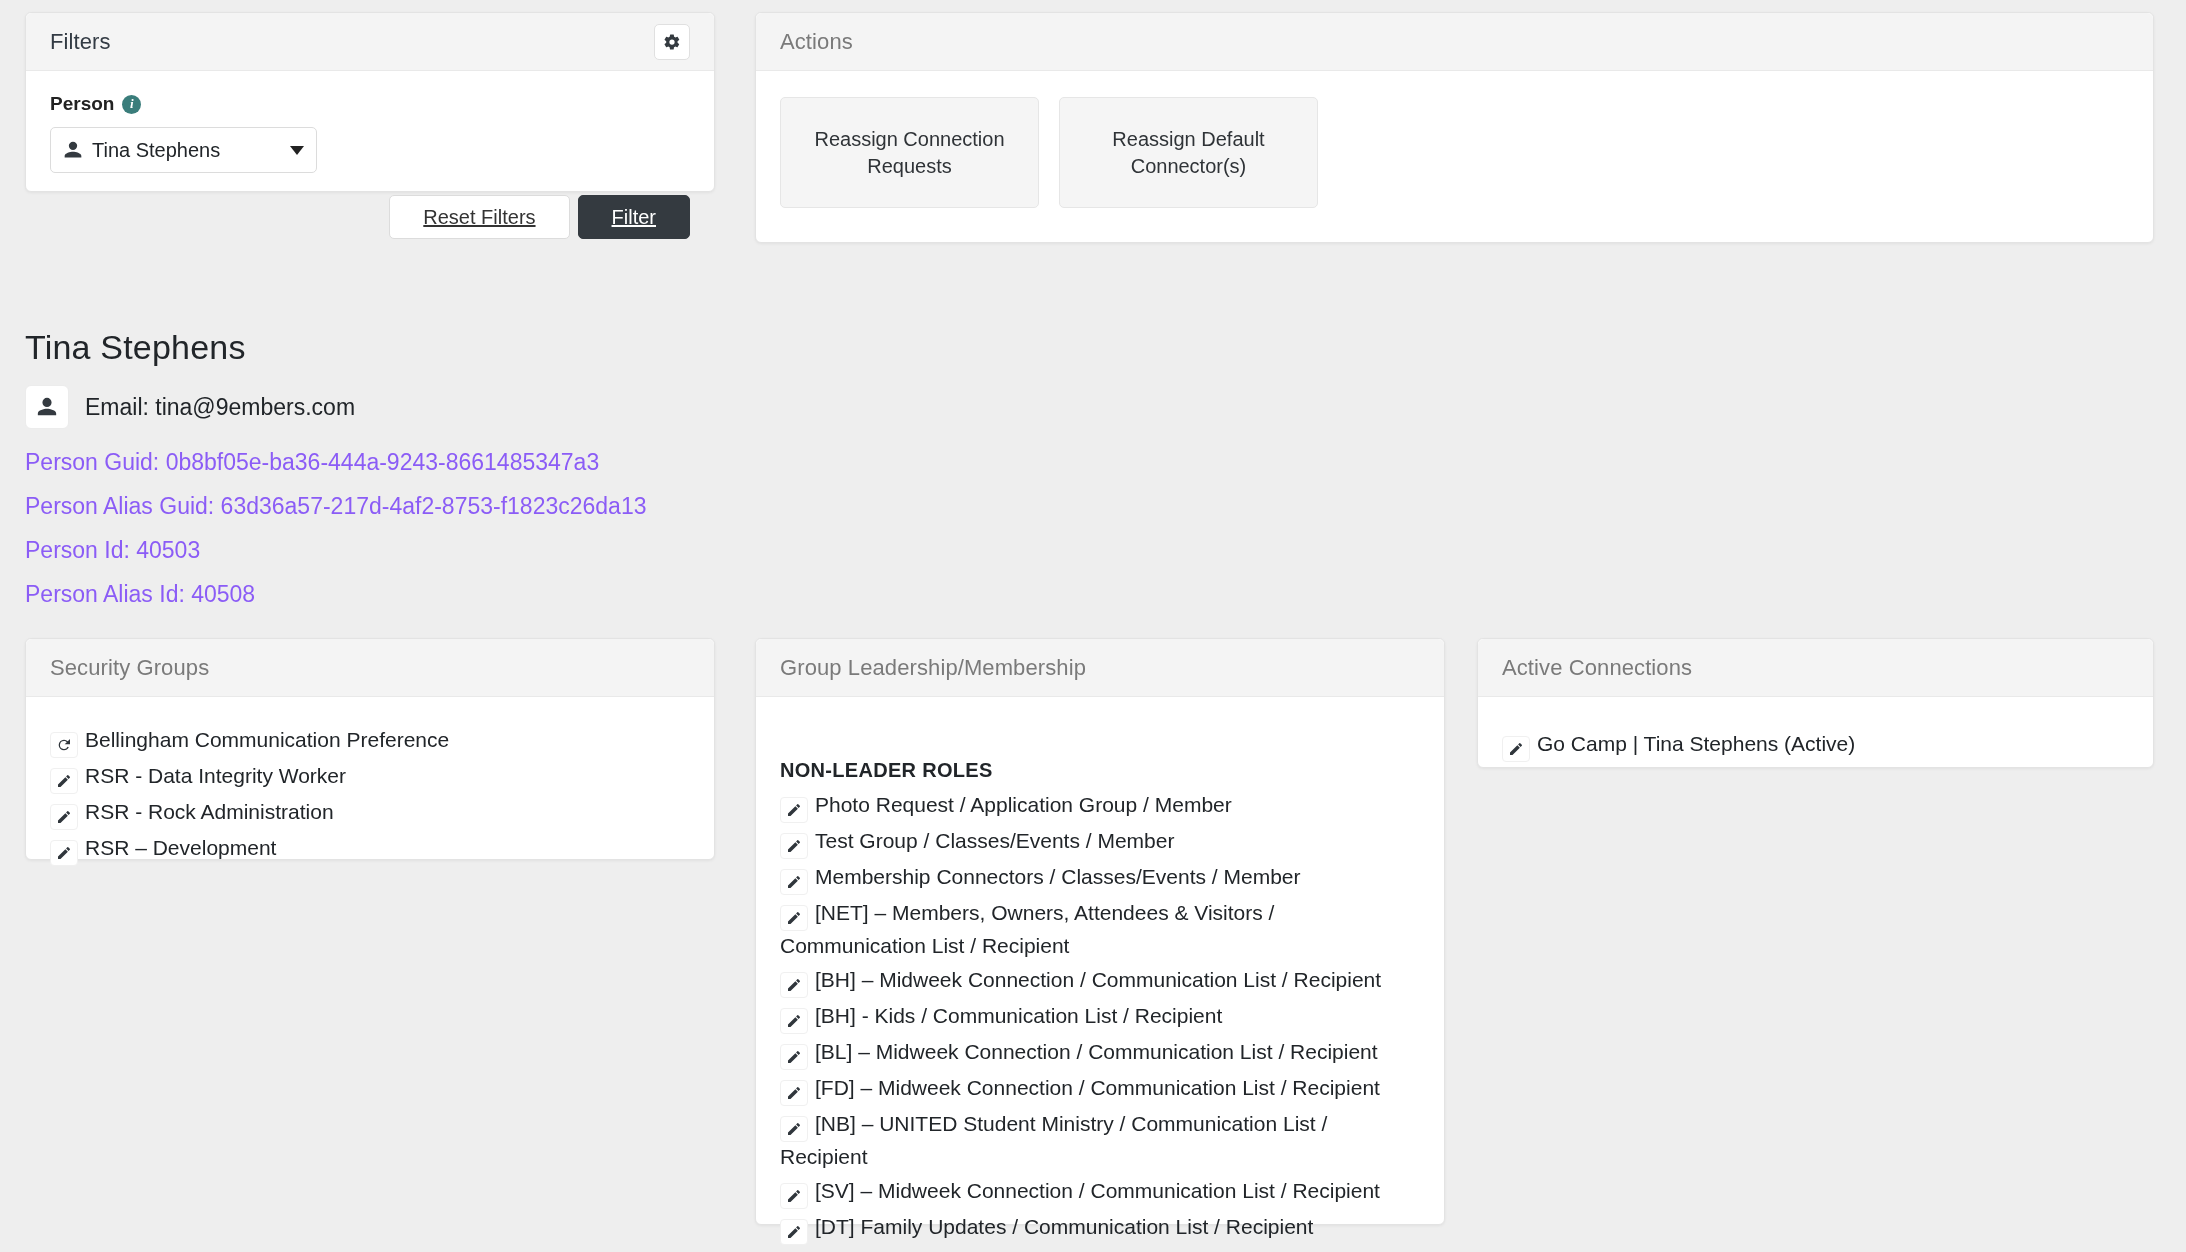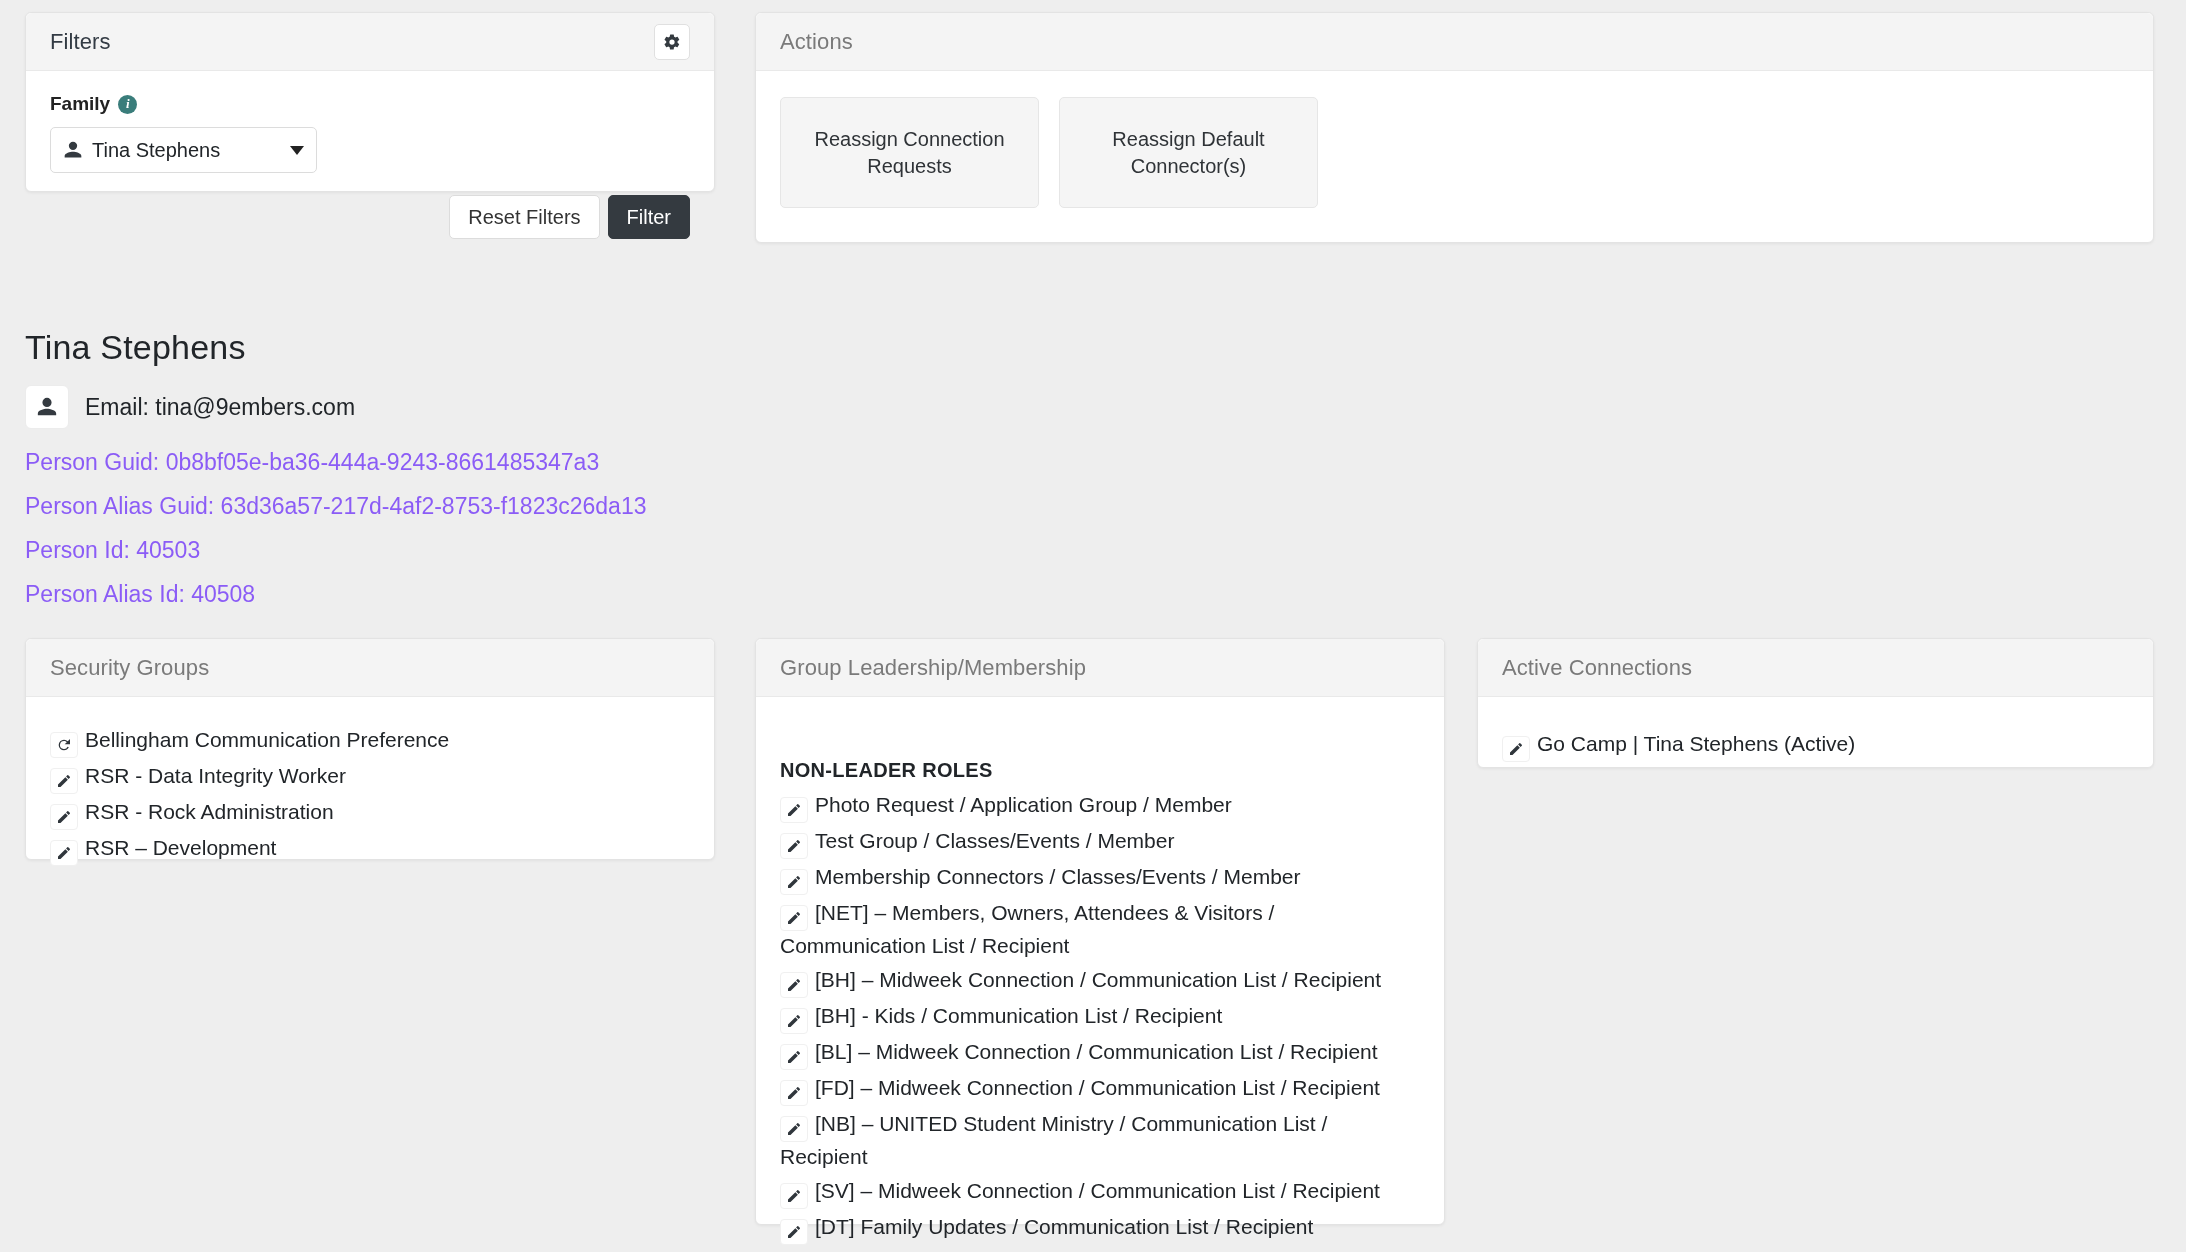--- a/index.html
+++ b/index.html
@@ -87,25 +87,26 @@
     border-right: 7px solid transparent;
     border-top: 9px solid #222;
     margin-left: 6px;
   }
   .btn-row {
     display: flex; justify-content: flex-end; gap: 0px; margin-top: 22px;
   }
   .btn {
     font-size: 20px;
     border-radius: 5px;
-    padding: 0 18px;
+    padding: 0 33px;
     height: 44px;
     display: inline-flex; align-items: center; justify-content: center;
     cursor: pointer;
     font-family: "Liberation Sans", sans-serif;
+    text-decoration: underline;
   }
   .btn-default {
     background: #fff; color: #333; border: 1px solid #dcdcdc; margin-right: 8px;
   }
   .btn-primary {
     background: #343a40; color: #fff; border: 1px solid #343a40;
   }
 
   
   #actions-panel { left: 755px; top: 12px; width: 1399px; height: 231px; }
@@ -180,21 +181,21 @@
     <div class="panel-head">
       <span class="panel-title dark">Filters</span>
       <div class="gear-btn">
         <svg viewBox="0 0 24 24">
           <path d="M19.4 13c.04-.32.06-.66.06-1s-.02-.68-.07-1l2.11-1.63a.5.5 0 00.12-.64l-2-3.46a.5.5 0 00-.61-.22l-2.49 1a7.3 7.3 0 00-1.73-1l-.38-2.65a.49.49 0 00-.5-.4h-4a.49.49 0 00-.49.42L8.94 5.1c-.63.26-1.2.6-1.73 1l-2.49-1a.5.5 0 00-.6.22l-2 3.46a.5.5 0 00.11.64L4.35 11c-.05.32-.09.67-.09 1s.02.68.07 1l-2.11 1.63a.5.5 0 00-.12.64l2 3.46c.12.22.37.3.6.22l2.49-1c.52.4 1.08.73 1.72 1l.38 2.65c.03.24.24.42.49.42h4c.25 0 .46-.18.5-.42l.37-2.65c.63-.26 1.2-.6 1.73-1l2.49 1c.23.09.48 0 .6-.22l2-3.46a.5.5 0 00-.12-.64L19.4 13zM12 15.5A3.5 3.5 0 1115.5 12 3.5 3.5 0 0112 15.5z"></path>
         </svg>
       </div>
     </div>
     <div class="panel-body">
       <div class="field-label">
-        <span>Family</span>
+        <span>Person</span>
         <span class="info-icon">i</span>
       </div>
       <div class="person-picker">
         <span class="avatar-glyph">
           <svg viewBox="0 0 24 24">
               <path d="M12 12a5 5 0 10-5-5 5 5 0 005 5zm0 2c-3.33 0-10 1.67-10 5v2h20v-2c0-3.33-6.67-5-10-5z"></path>
             </svg>
         </span>
         <span class="pp-text">Tina Stephens</span>
         <span class="caret"></span>

